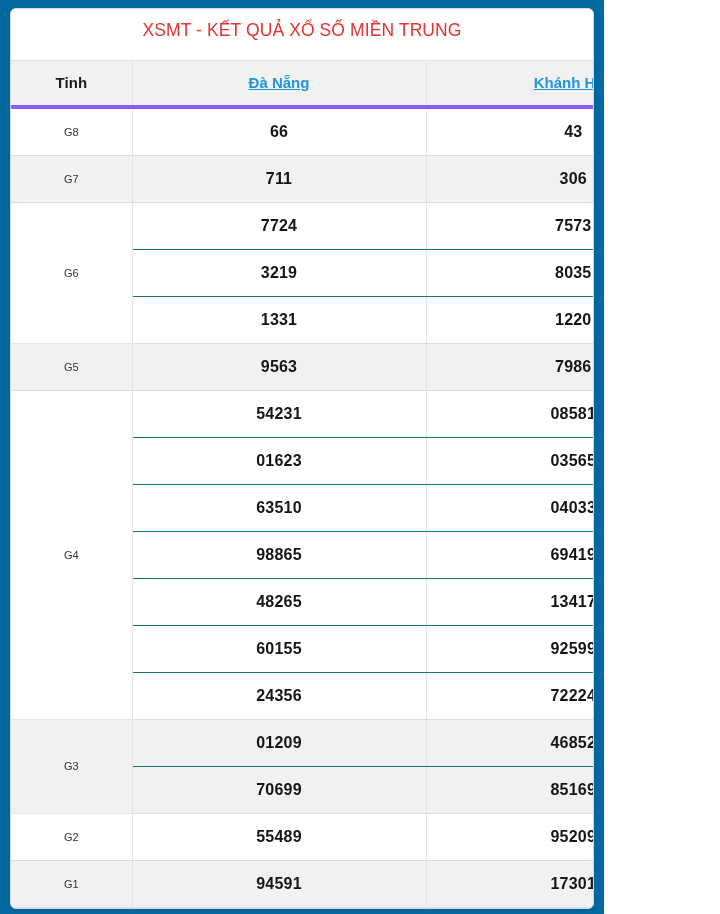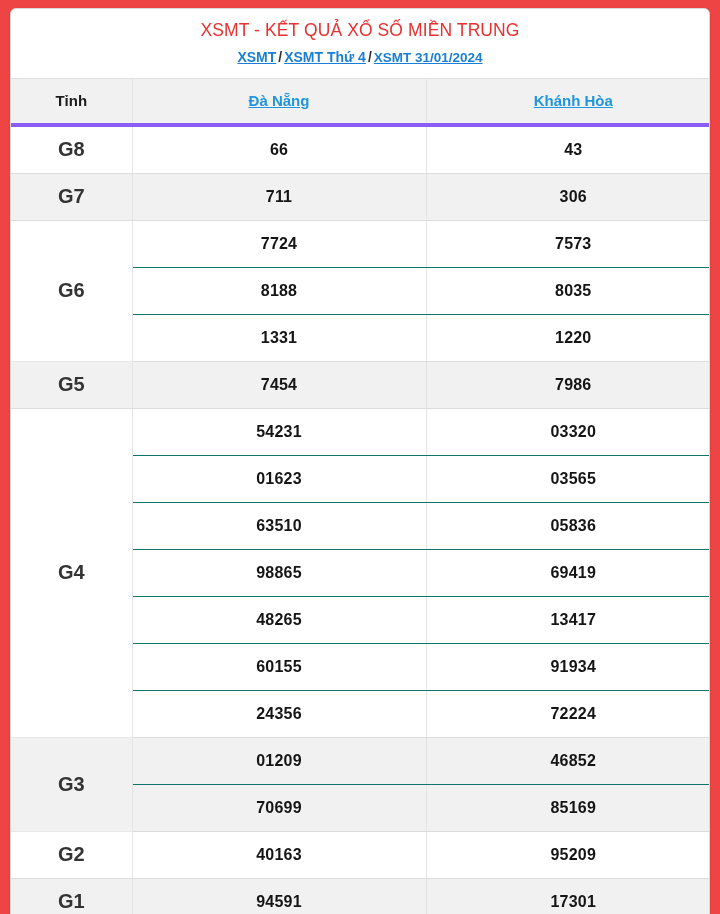--- a/index.html
+++ b/index.html
@@ -9,25 +9,25 @@
   }
   body {
     width: 720px;
     height: 914px;
     overflow: hidden;
     font-family: "Liberation Sans", sans-serif;
     -webkit-font-smoothing: antialiased;
   }
 
   .page {
-    width: 720px;
+    width: 604px;
     height: 914px;
     box-sizing: border-box;
     padding: 8px 10px 16px 10px;
-    background: #ef4444;
+    background: #0369a1;
   }
 
   .card {
     border: 1px solid #d8d8d8;
     border-radius: 6px;
     background: #ffffff;
     box-shadow: 0 1px 3px rgba(0,0,0,0.13);
     overflow: hidden;
   }
 
@@ -95,22 +95,22 @@
   }
   .prov-link {
     color: #2196dc;
     font-size: 15px;
     font-weight: 700;
     text-decoration: underline;
   }
 
   .label-cell {
     color: #333333;
-    font-size: 20px;
-    font-weight: 700;
+    font-size: 11px;
+    font-weight: 400;
     border-bottom: 1px solid #e0e0e0;
   }
   .num-cell {
     color: #151515;
     font-size: 16px;
     font-weight: 700;
     height: 44px;
     letter-spacing: .2px;
     margin-top: 20px;
   }
@@ -125,23 +125,20 @@
   tr.group-end td { border-bottom: 1px solid #dcdcdc; }
 </style>
 </head>
 <body>
 
 <div class="page">
   <div class="card">
 
     <div class="header">
       <div class="title">XSMT - KẾT QUẢ XỔ SỐ MIỀN TRUNG</div>
-      <div class="breadcrumb">
-        <a href="#">XSMT</a><span class="sep">/</span><a href="#">XSMT Thứ 4</a><span class="sep">/</span><a href="#" class="crumb-date">XSMT 31/01/2024</a>
-      </div>
     </div>
 
     <table class="results">
       <colgroup>
         <col class="c-label">
           <col class="c-prov">
           <col class="c-prov">
       </colgroup>
       <thead>
         <tr>
@@ -166,73 +163,73 @@
             <td class="label-cell" rowspan="1">G7</td>
             <td class="num-cell">711</td>
             <td class="num-cell">306</td>
           </tr>
           <tr class="plain sub">
             <td class="label-cell" rowspan="3">G6</td>
             <td class="num-cell">7724</td>
             <td class="num-cell">7573</td>
           </tr>
           <tr class="plain sub">
-            <td class="num-cell">8188</td>
+            <td class="num-cell">3219</td>
             <td class="num-cell">8035</td>
           </tr>
           <tr class="plain group-end">
             <td class="num-cell">1331</td>
             <td class="num-cell">1220</td>
           </tr>
           <tr class="shaded group-end">
             <td class="label-cell" rowspan="1">G5</td>
-            <td class="num-cell">7454</td>
+            <td class="num-cell">9563</td>
             <td class="num-cell">7986</td>
           </tr>
           <tr class="plain sub">
             <td class="label-cell" rowspan="7">G4</td>
             <td class="num-cell">54231</td>
-            <td class="num-cell">03320</td>
+            <td class="num-cell">08581</td>
           </tr>
           <tr class="plain sub">
             <td class="num-cell">01623</td>
             <td class="num-cell">03565</td>
           </tr>
           <tr class="plain sub">
             <td class="num-cell">63510</td>
-            <td class="num-cell">05836</td>
+            <td class="num-cell">04033</td>
           </tr>
           <tr class="plain sub">
             <td class="num-cell">98865</td>
             <td class="num-cell">69419</td>
           </tr>
           <tr class="plain sub">
             <td class="num-cell">48265</td>
             <td class="num-cell">13417</td>
           </tr>
           <tr class="plain sub">
             <td class="num-cell">60155</td>
-            <td class="num-cell">91934</td>
+            <td class="num-cell">92599</td>
           </tr>
           <tr class="plain group-end">
             <td class="num-cell">24356</td>
             <td class="num-cell">72224</td>
           </tr>
           <tr class="shaded sub">
             <td class="label-cell" rowspan="2">G3</td>
             <td class="num-cell">01209</td>
             <td class="num-cell">46852</td>
           </tr>
           <tr class="shaded group-end">
             <td class="num-cell">70699</td>
             <td class="num-cell">85169</td>
           </tr>
           <tr class="plain group-end">
             <td class="label-cell" rowspan="1">G2</td>
-            <td class="num-cell">40163</td>
+            <td class="num-cell">55489</td>
             <td class="num-cell">95209</td>
           </tr>
           <tr class="shaded group-end">
             <td class="label-cell" rowspan="1">G1</td>
             <td class="num-cell">94591</td>
             <td class="num-cell">17301</td>
           </tr>
         </tbody>
     </table>
 

